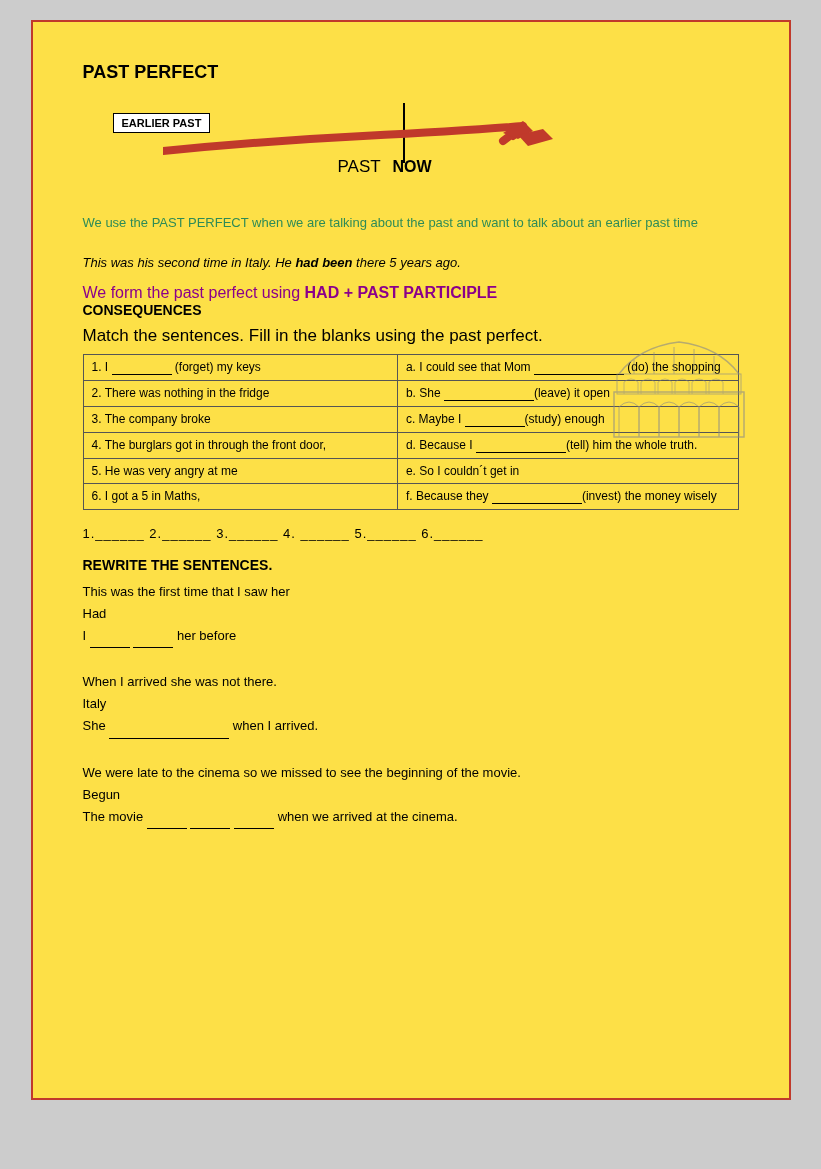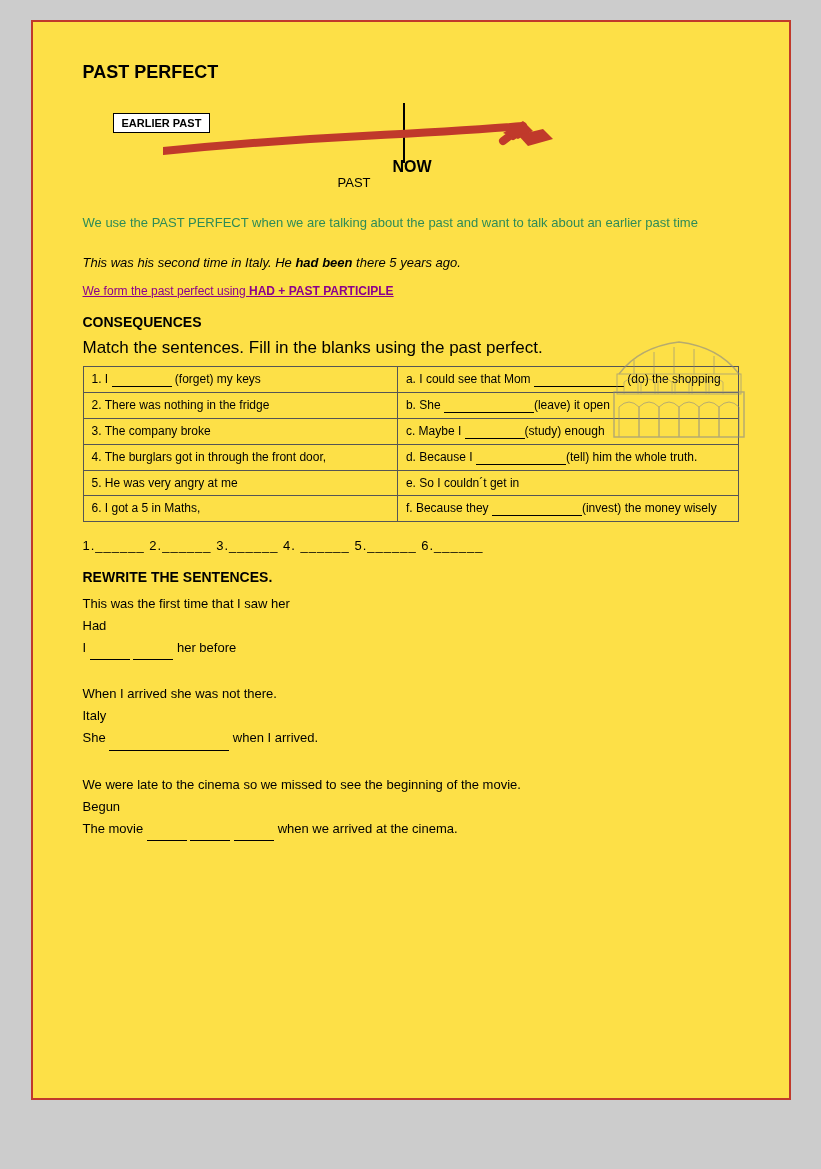--- a/index.html
+++ b/index.html
@@ -54,22 +54,22 @@
     .red-arrow {
       position: absolute;
       left: 80px;
       top: 18px;
       width: 420px;
       height: 40px;
     }
     .past-label {
       position: absolute;
       left: 255px;
-      top: 72px;
-      font-size: 13px;
+      top: 54px;
+      font-size: 17px;
     }
     .now-label {
       position: absolute;
       left: 310px;
       top: 55px;
       font-size: 16px;
       font-weight: bold;
     }
     
     .green-text {
@@ -81,23 +81,21 @@
     .italic-text {
       font-style: italic;
       margin-bottom: 12px;
       line-height: 1.5;
     }
     .bold-text {
       font-weight: bold;
     }
     .purple-text {
       color: #8b008b;
-      font-size: 12px;
-      margin-bottom: 16px;
-      text-decoration: underline;
+      font-size: 16px;
     }
     .purple-bold {
       color: #8b008b;
       font-weight: bold;
     }
     .section-title {
       font-weight: bold;
       font-size: 14px;
       margin-bottom: 8px;
     }

